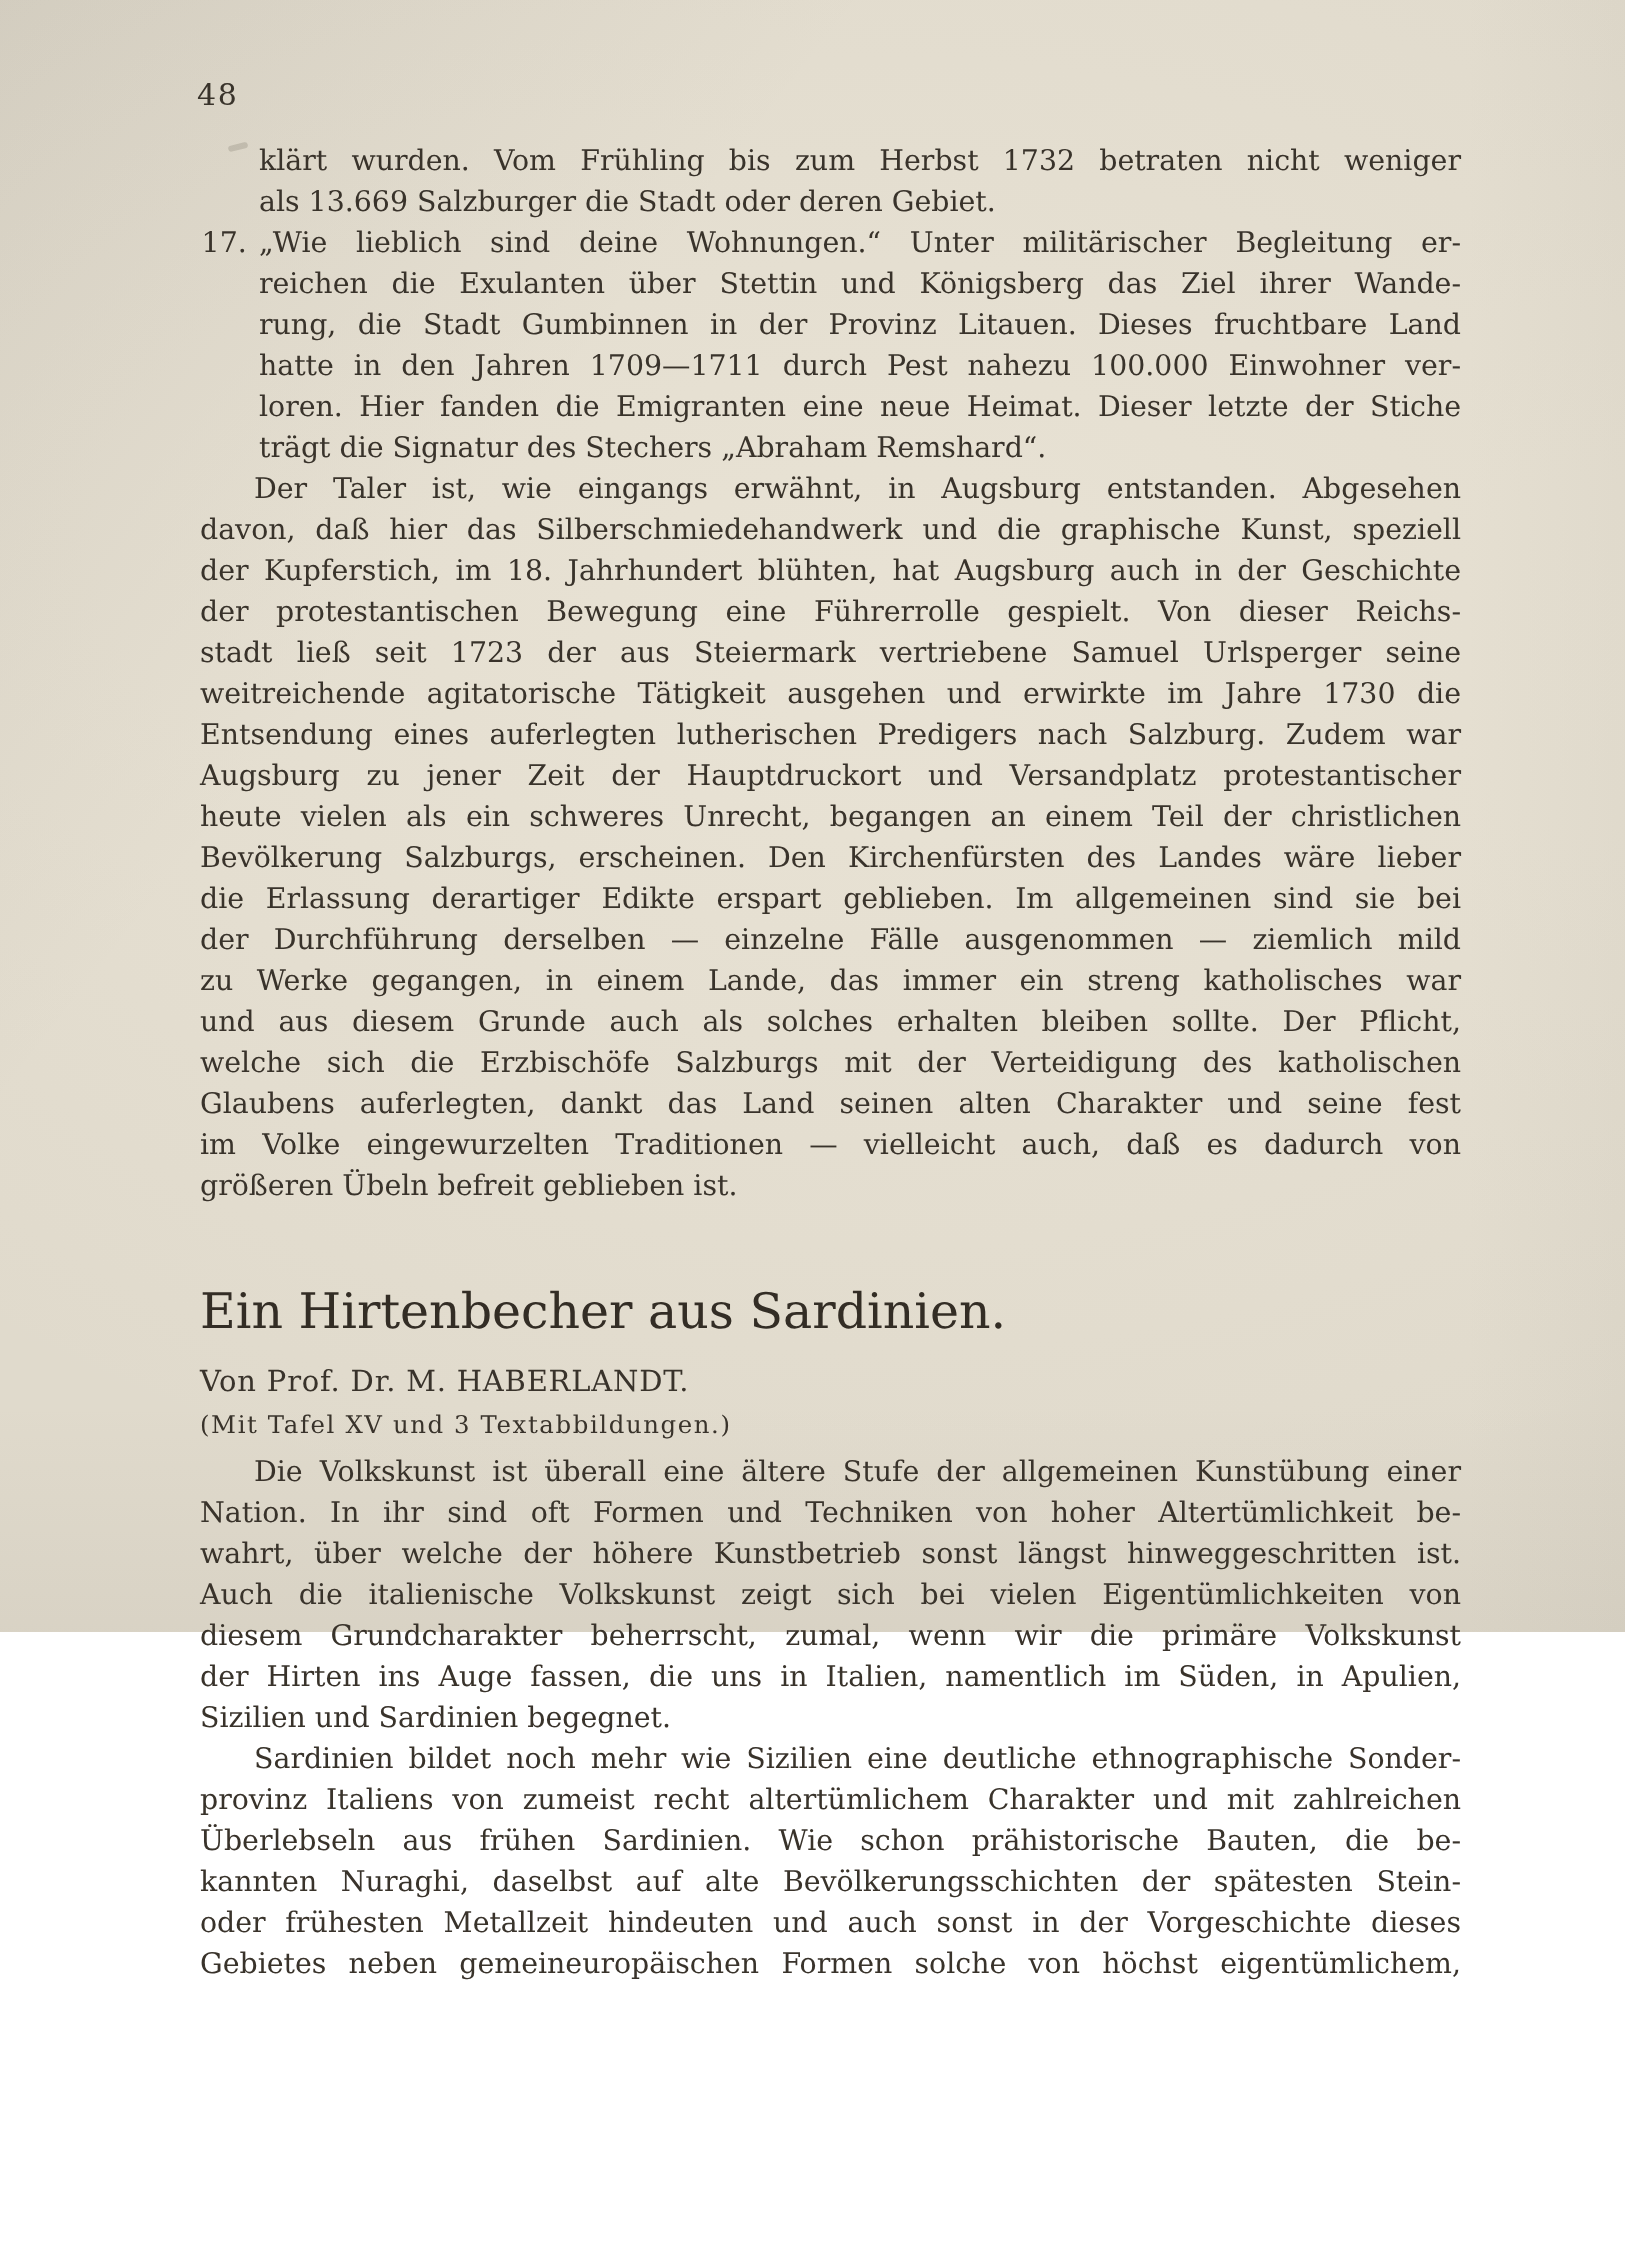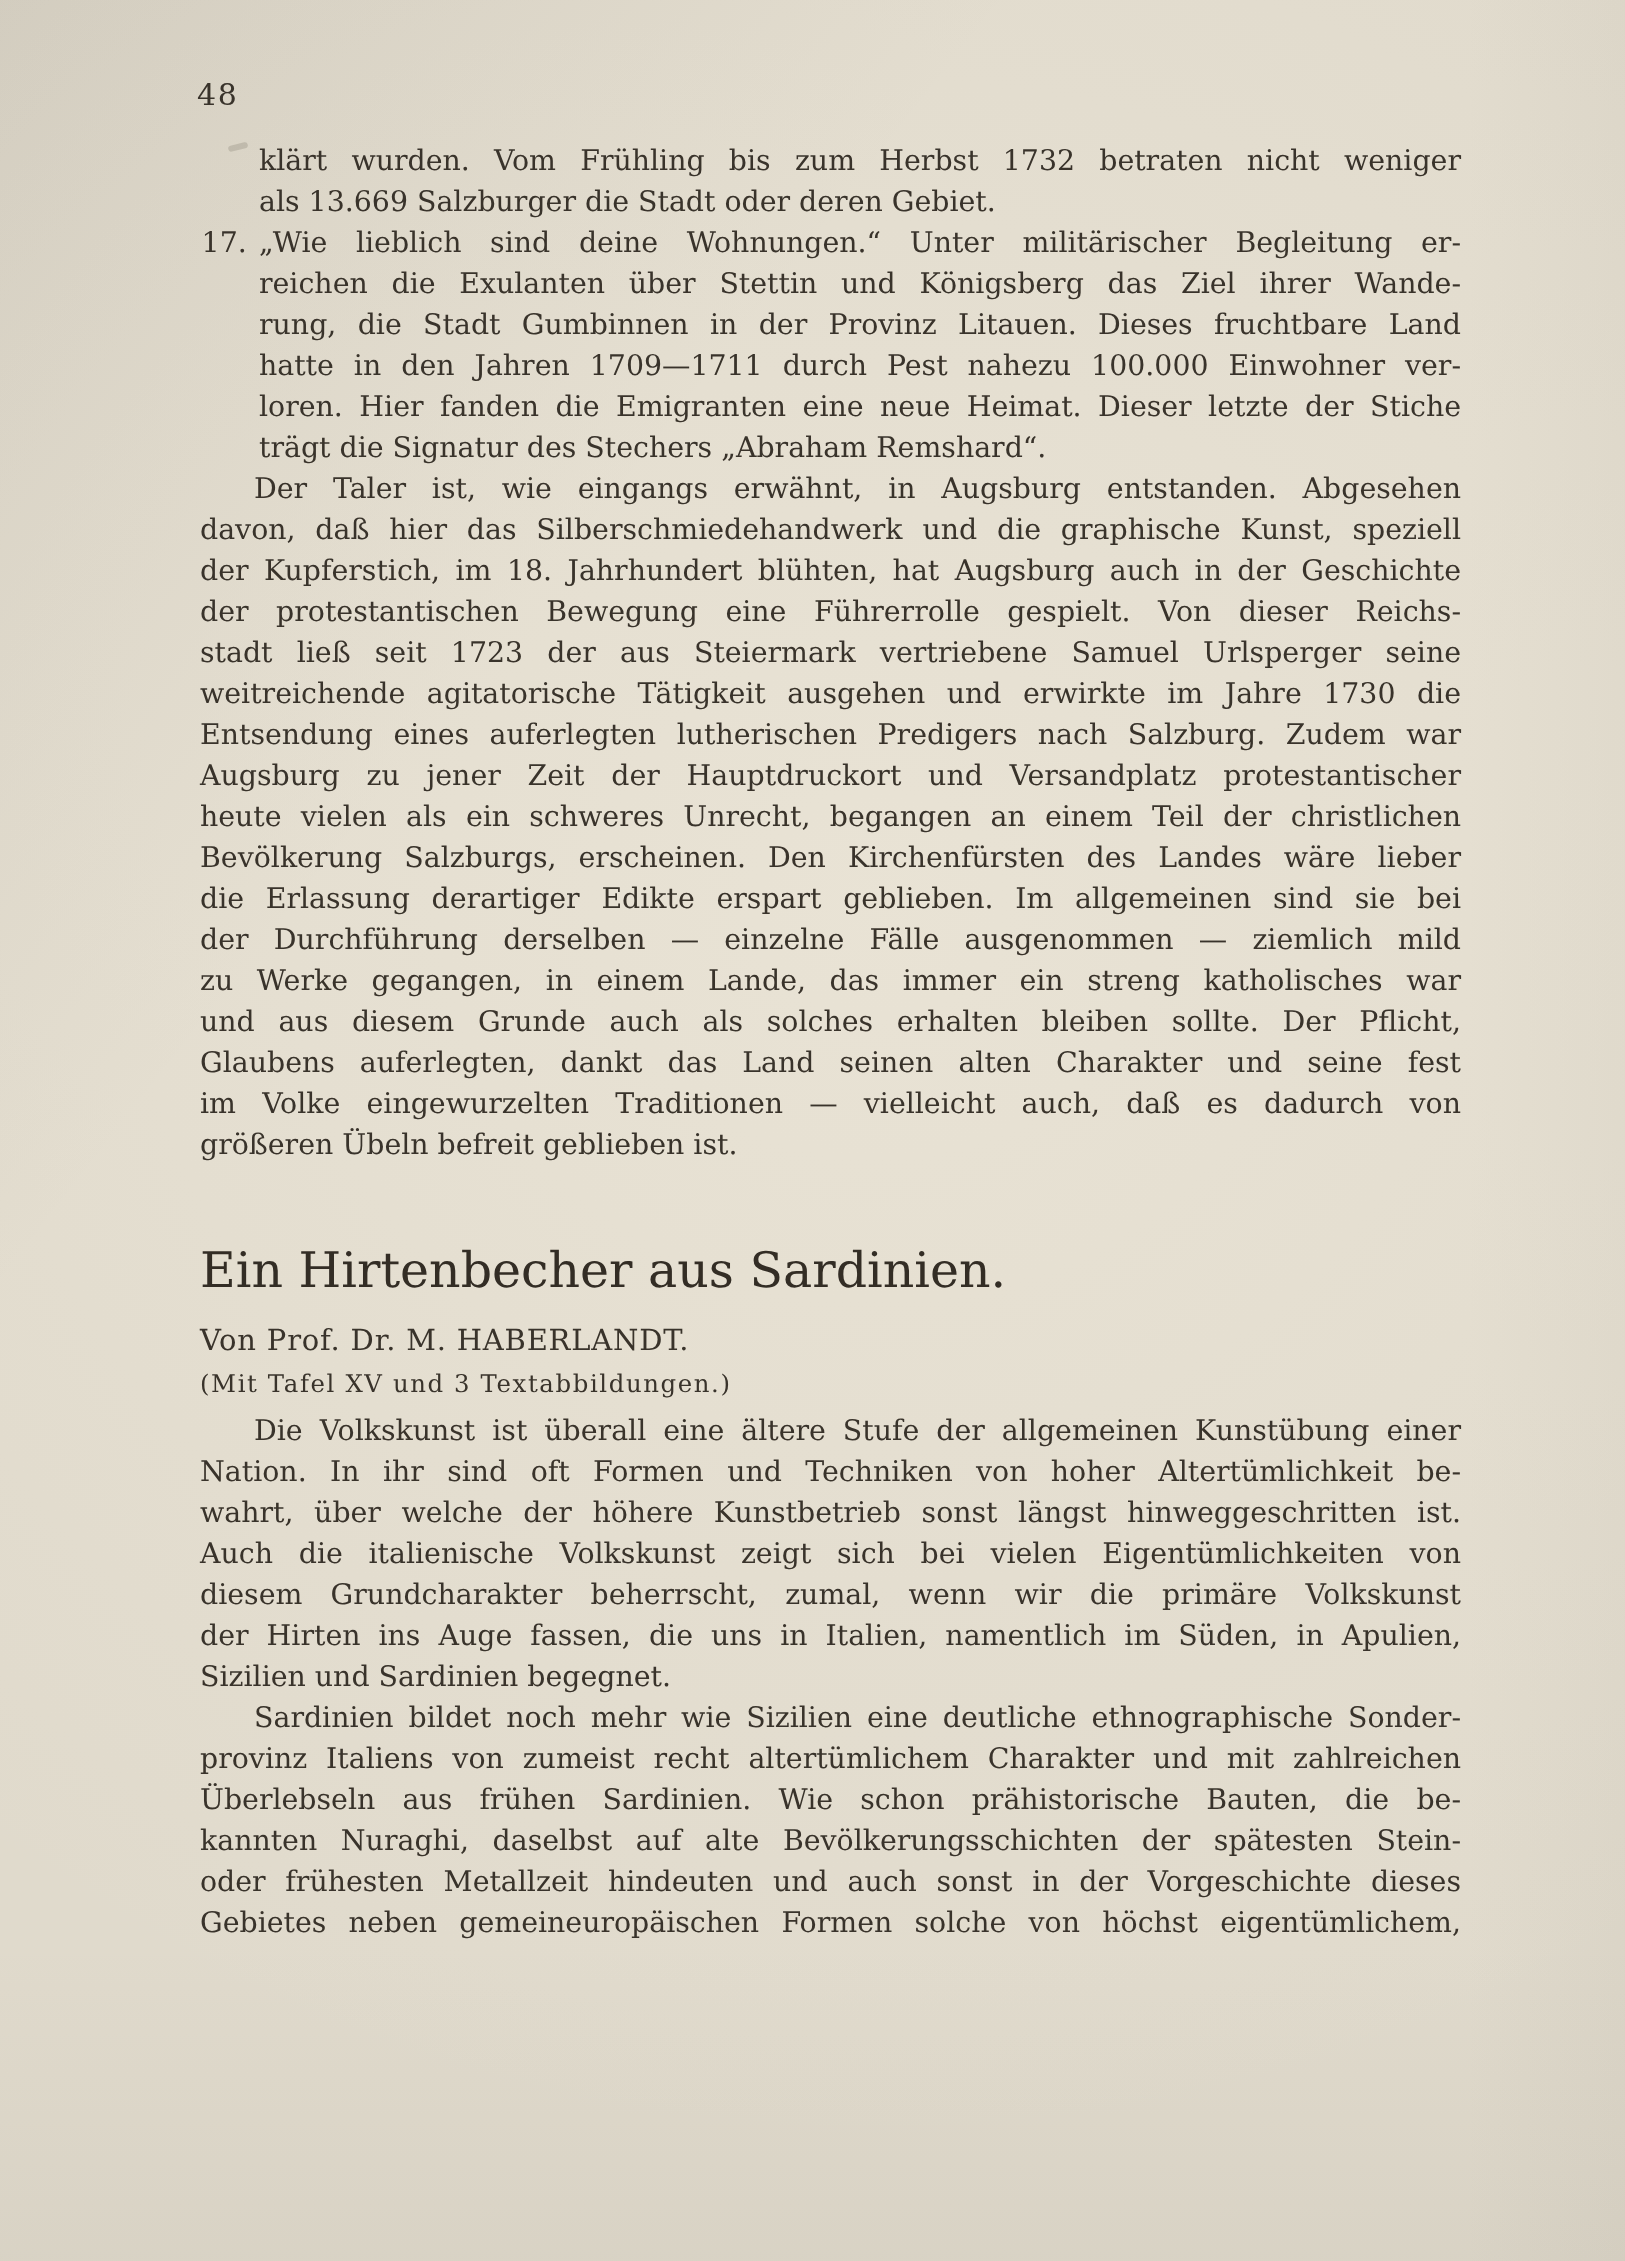--- a/index.html
+++ b/index.html
@@ -3,21 +3,21 @@
 <meta charset="utf-8">
 <style>
   html, body {
     margin: 0; padding: 0;
     width: 1626px; height: 2261px;
     overflow: hidden;
     font-family: "DejaVu Serif", "Liberation Serif", serif;
   }
   .page {
     position: relative;
-    width: 1626px; height: 2261px;
+    width: 1626px; height: 1632px;
     background:
       radial-gradient(ellipse 130% 85% at 54% 40%, rgba(240,234,220,0.55), rgba(240,234,220,0) 65%),
       linear-gradient(128deg, rgba(110,105,95,0.12), rgba(110,105,95,0) 30%),
       linear-gradient(0deg, rgba(120,114,102,0.07), rgba(120,114,102,0) 14%),
       linear-gradient(270deg, rgba(120,114,102,0.05), rgba(120,114,102,0) 10%),
       var(--paper, #e0dacc);
     color: var(--ink, #39332b);
   }
   .pagenum {
     position: absolute;
@@ -111,20 +111,21 @@
       <div class="ln">stadt ließ seit 1723 der aus Steiermark vertriebene Samuel Urlsperger seine</div>
       <div class="ln">weitreichende agitatorische Tätigkeit ausgehen und erwirkte im Jahre 1730 die</div>
       <div class="ln">Entsendung eines auferlegten lutherischen Predigers nach Salzburg. Zudem war</div>
       <div class="ln">Augsburg zu jener Zeit der Hauptdruckort und Versandplatz protestantischer</div>
       <div class="ln">heute vielen als ein schweres Unrecht, begangen an einem Teil der christlichen</div>
       <div class="ln">Bevölkerung Salzburgs, erscheinen. Den Kirchenfürsten des Landes wäre lieber</div>
       <div class="ln">die Erlassung derartiger Edikte erspart geblieben. Im allgemeinen sind sie bei</div>
       <div class="ln">der Durchführung derselben — einzelne Fälle ausgenommen — ziemlich mild</div>
       <div class="ln">zu Werke gegangen, in einem Lande, das immer ein streng katholisches war</div>
       <div class="ln">und aus diesem Grunde auch als solches erhalten bleiben sollte. Der Pflicht,</div>
+      <div class="ln">welche sich die Erzbischöfe Salzburgs mit der Verteidigung des katholischen</div>
       <div class="ln">Glaubens auferlegten, dankt das Land seinen alten Charakter und seine fest</div>
       <div class="ln">im Volke eingewurzelten Traditionen — vielleicht auch, daß es dadurch von</div>
       <div class="ln short">größeren Übeln befreit geblieben ist.</div>
     </div>
 
     <div class="headwrap">
       <div class="title">Ein Hirtenbecher aus Sardinien.</div>
       <div class="byline">Von Prof. Dr. M. HABERLANDT.</div>
       <div class="note">(Mit Tafel XV und 3 Textabbildungen.)</div>
     </div>

